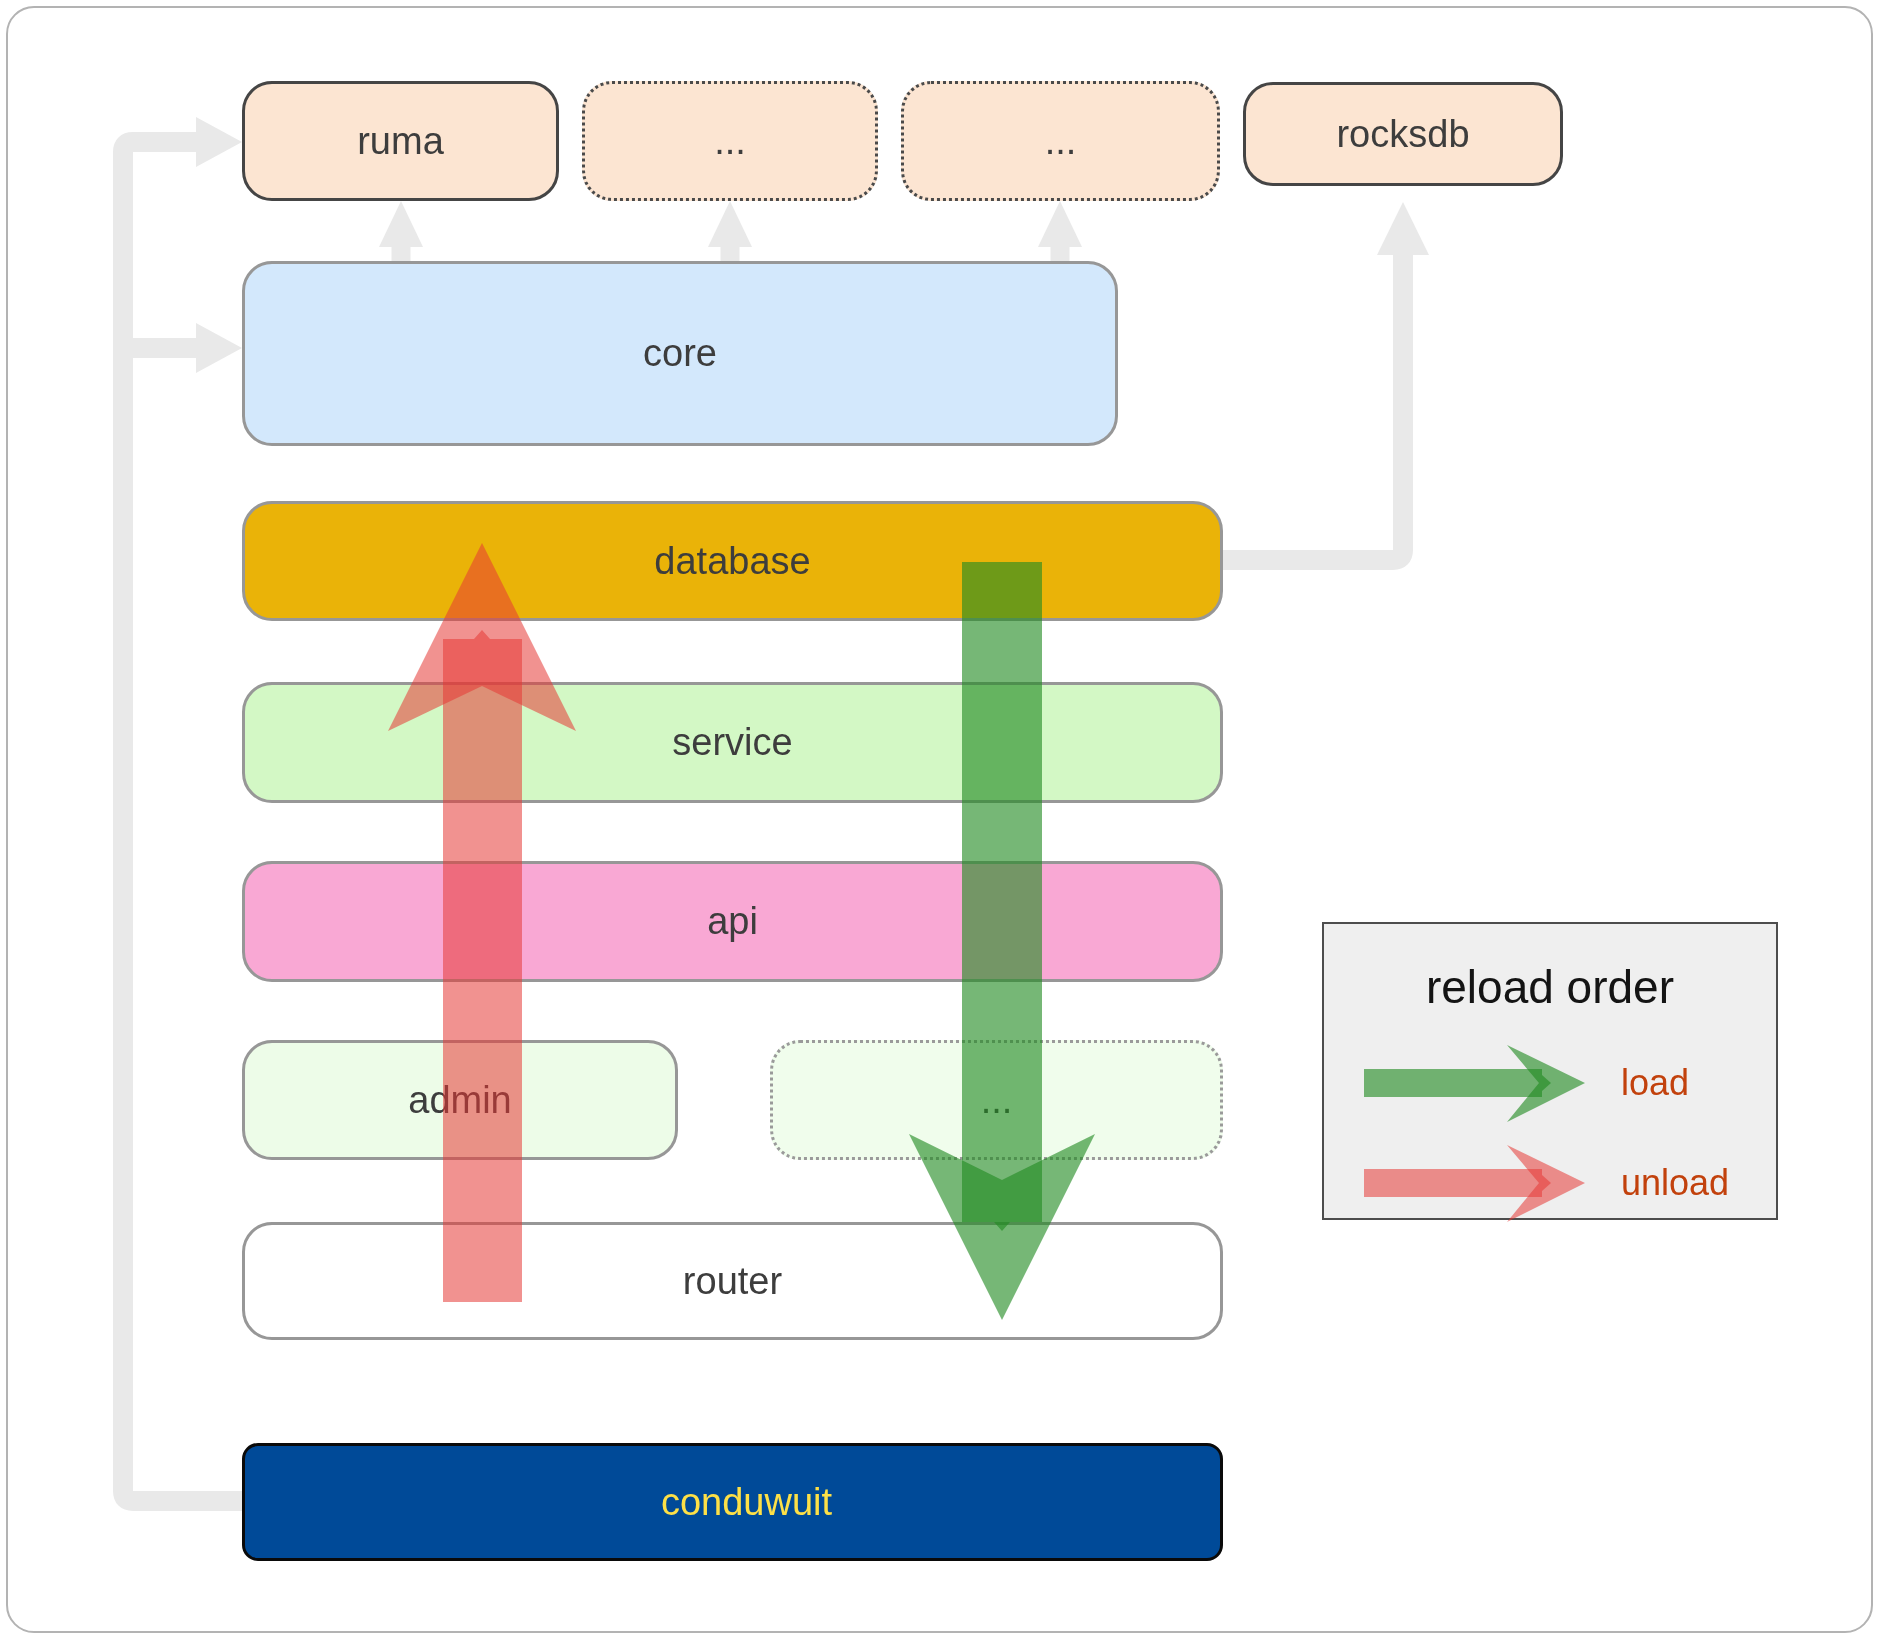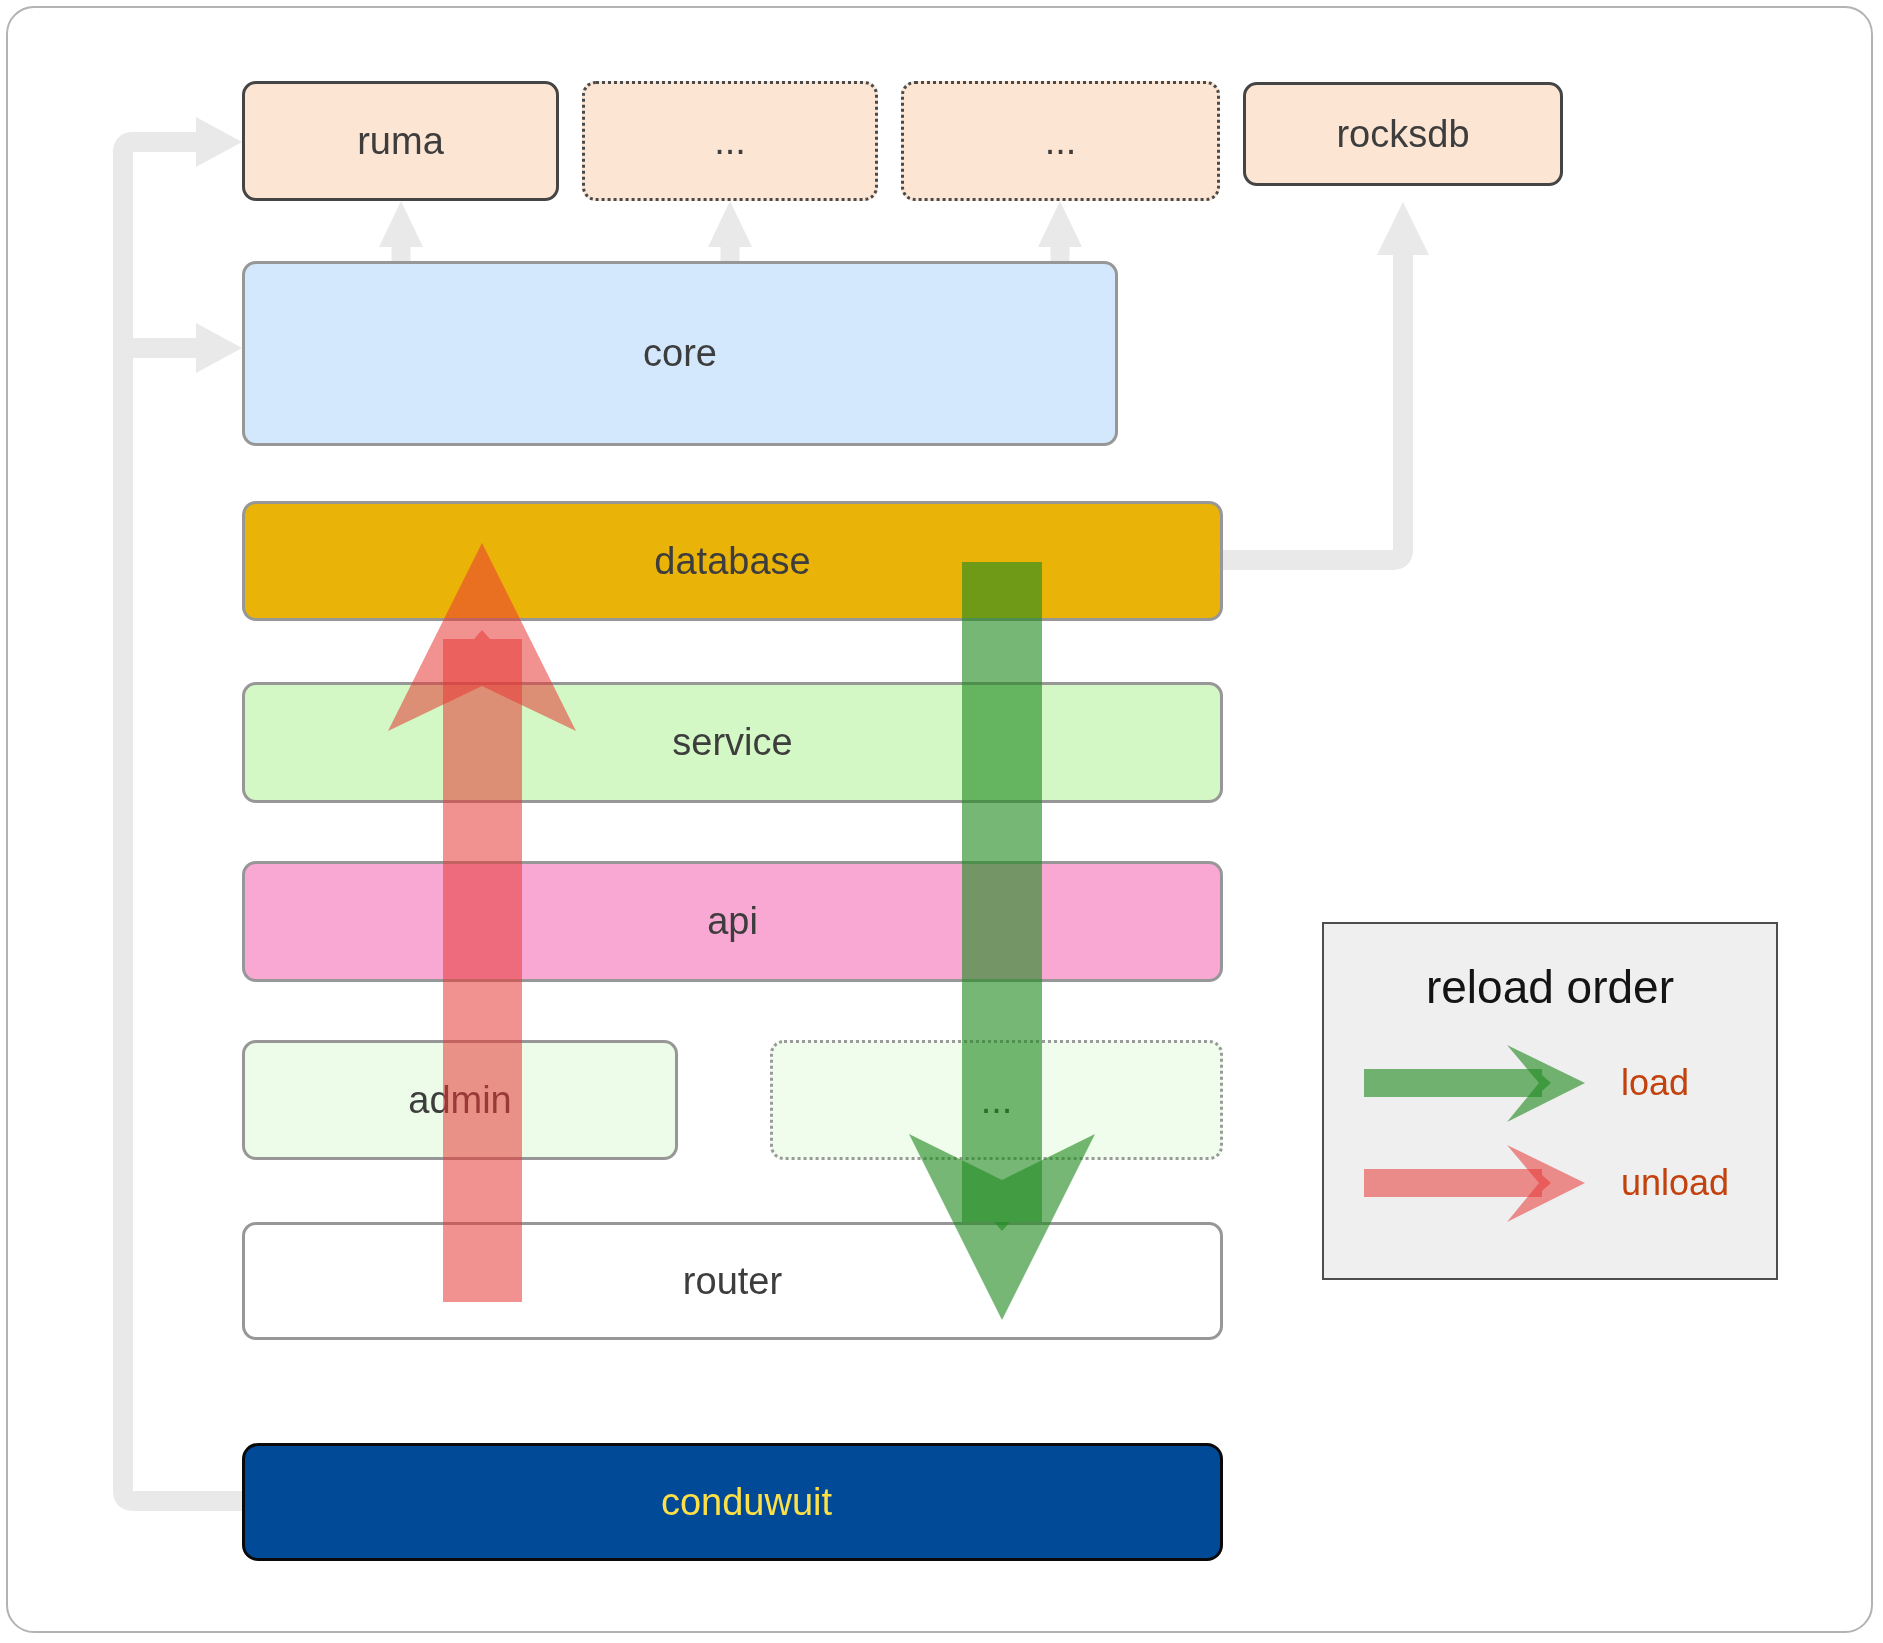--- a/index.html
+++ b/index.html
@@ -8,21 +8,21 @@
     font-family:"Liberation Sans", sans-serif;overflow:hidden;
   }
   #frame{
     position:absolute;left:6px;top:6px;width:1867px;height:1627px;
     border:2px solid #b3b3b3;border-radius:28px;box-sizing:border-box;z-index:0;
   }
   svg.layer{position:absolute;left:0;top:0;width:1883px;height:1643px;pointer-events:none;}
   #connector-layer{z-index:1;}
   #reload-layer{z-index:5;}
   .box{
-    position:absolute;box-sizing:border-box;border-radius:14px;z-index:2;
+    position:absolute;box-sizing:border-box;border-radius:30px;z-index:2;
     display:flex;align-items:center;justify-content:center;
     font-size:38px;color:#3d3d3d;
   }
   .solid-dark{border:3px solid #454545;}
   .dotted-dark{border:3px dotted #4a4a4a;}
   .solid-gray{border:3px solid #979797;}
   .dotted-gray{border:3px dotted #9a9a9a;}
 
   #ruma{left:242px;top:81px;width:317px;height:120px;}
   #ext1{left:582px;top:81px;width:296px;height:120px;}
@@ -32,21 +32,21 @@
   #database{left:242px;top:501px;width:981px;height:120px;}
   #service{left:242px;top:682px;width:981px;height:121px;}
   #api{left:242px;top:861px;width:981px;height:121px;}
   #admin{left:242px;top:1040px;width:436px;height:120px;}
   #services_more{left:770px;top:1040px;width:453px;height:120px;}
   #router{left:242px;top:1222px;width:981px;height:118px;}
   #conduwuit{left:242px;top:1443px;width:981px;height:118px;border:3px solid #0a0a0a;border-radius:16px;}
   #conduwuit .lbl{color:#fde047;margin-left:28px;}
 
   #legend{
-    position:absolute;left:1322px;top:922px;width:456px;height:358px;
+    position:absolute;left:1322px;top:922px;width:456px;height:298px;
     box-sizing:border-box;border:2px solid #4d4d4d;z-index:6;
   }
   #legend-title{
     position:absolute;left:0;top:36px;width:100%;text-align:center;
     font-size:46px;color:#141414;
   }
   .legend-label{
     position:absolute;left:297px;font-size:36px;color:#c2410c;
   }
   #legend-load-label{top:138px;}

